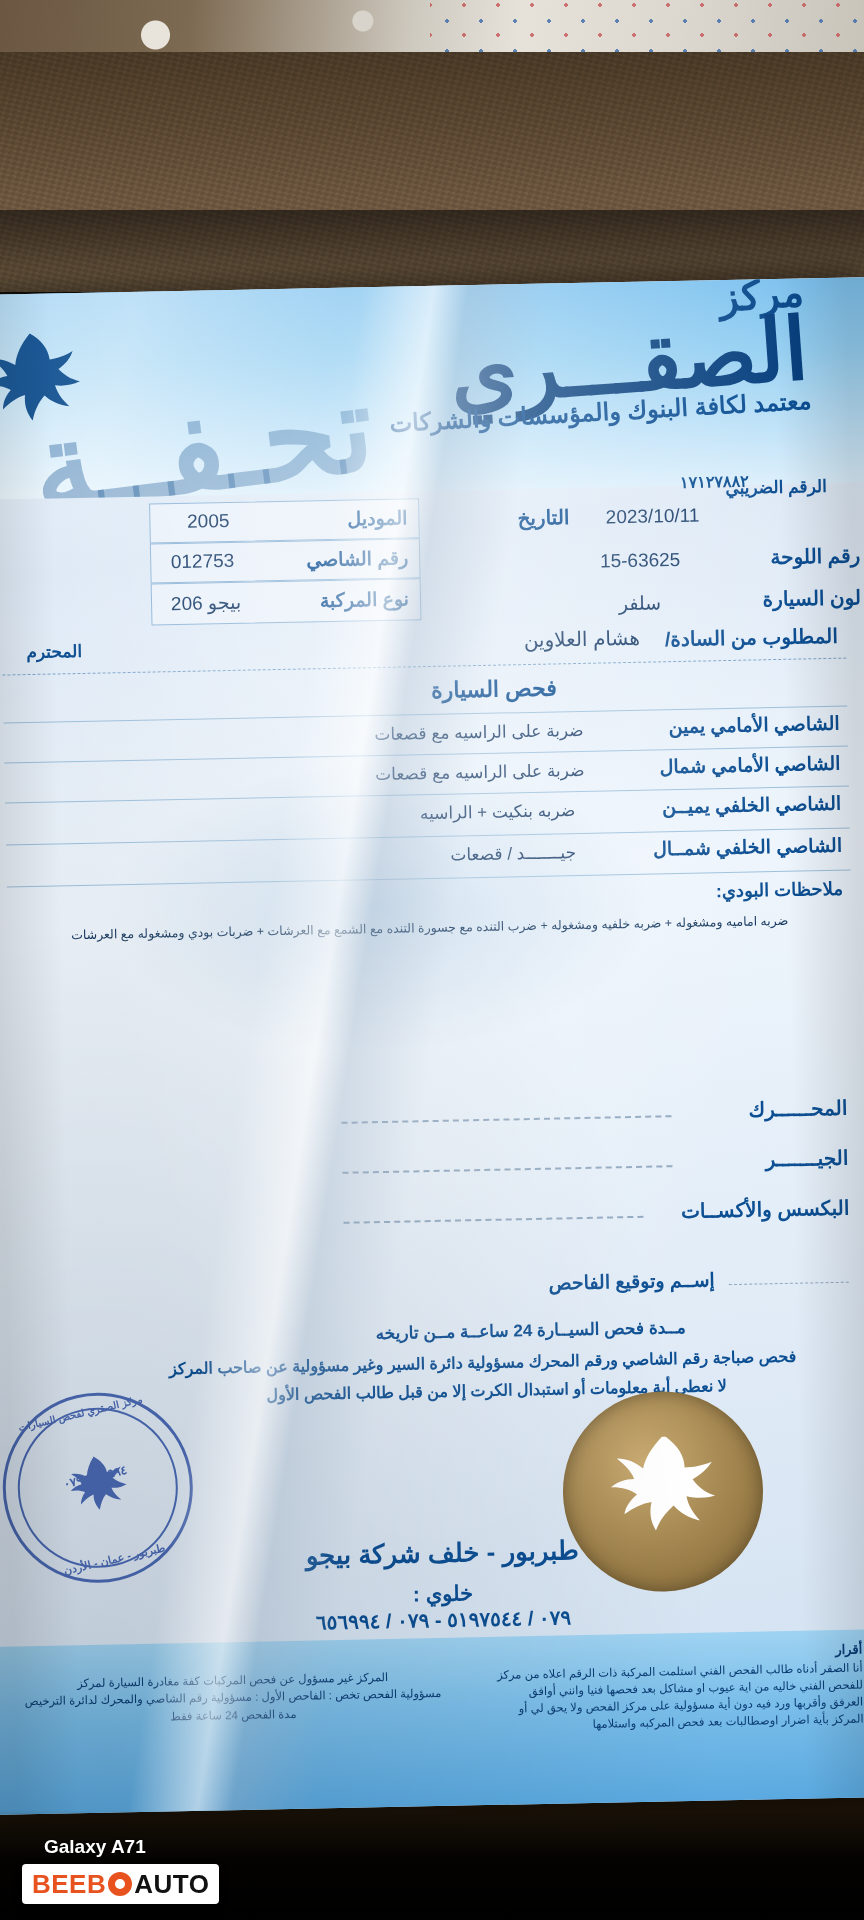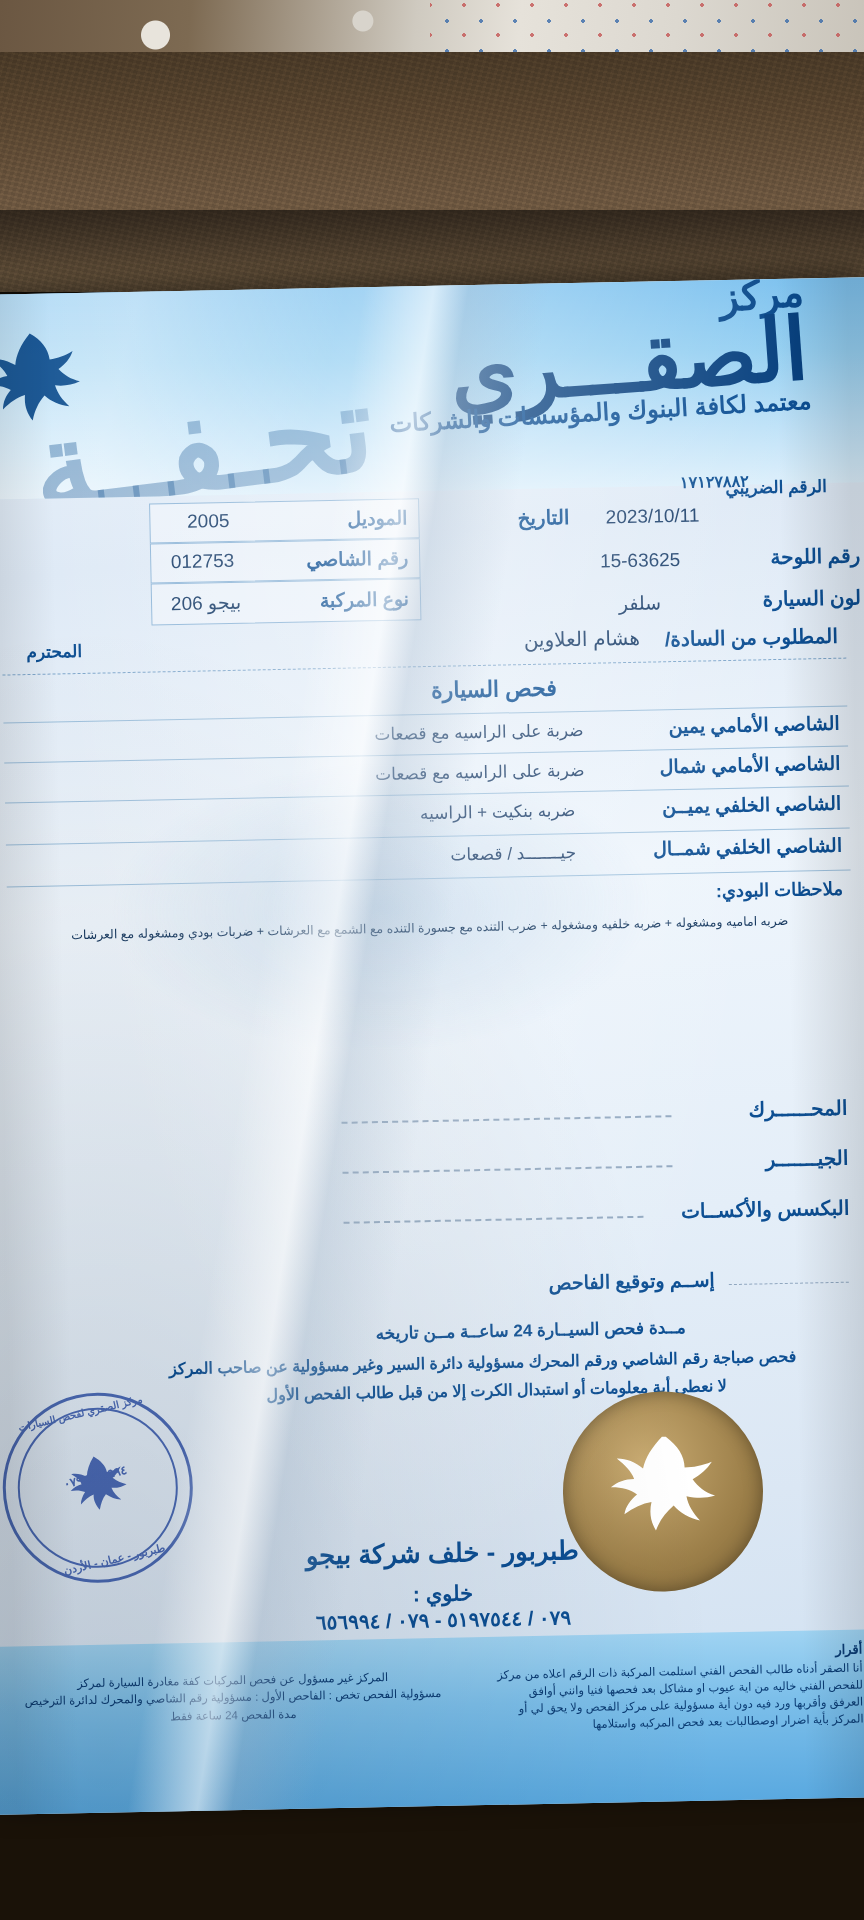--- a/index.html
+++ b/index.html
@@ -344,14 +344,22 @@
       <div>المركز بأية اضرار اوصطالبات بعد فحص المركبه واستلامها</div>
     </div>
     <div class="f-col" style="right:450px; top:1382px; width:420px; text-align:center;">
       <div>المركز غير مسؤول عن فحص المركبات كفة مغادرة السيارة لمركز</div>
       <div>مسؤولية الفحص تخص : الفاحص الأول : مسؤولية رقم الشاصي والمحرك لدائرة الترخيص</div>
       <div>مدة الفحص 24 ساعة فقط</div>
     </div>
 
   </div>
 
+  <div class="wm">
+    <div class="wm-model">Galaxy A71</div>
+    <div class="logo">
+      <span class="auto">AUTO</span>
+      <span class="gear"></span>
+      <span class="beeb">BEEB</span>
+    </div>
+  </div>
 
 </div>
 
 </body></html>

